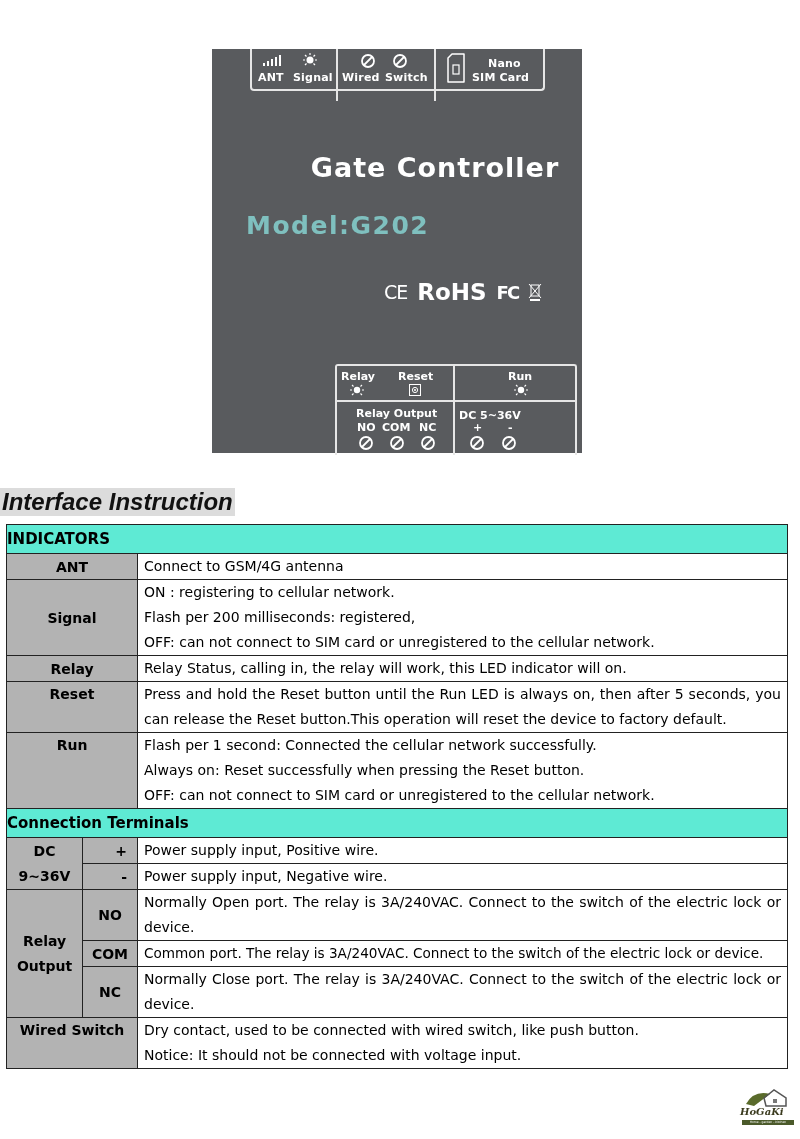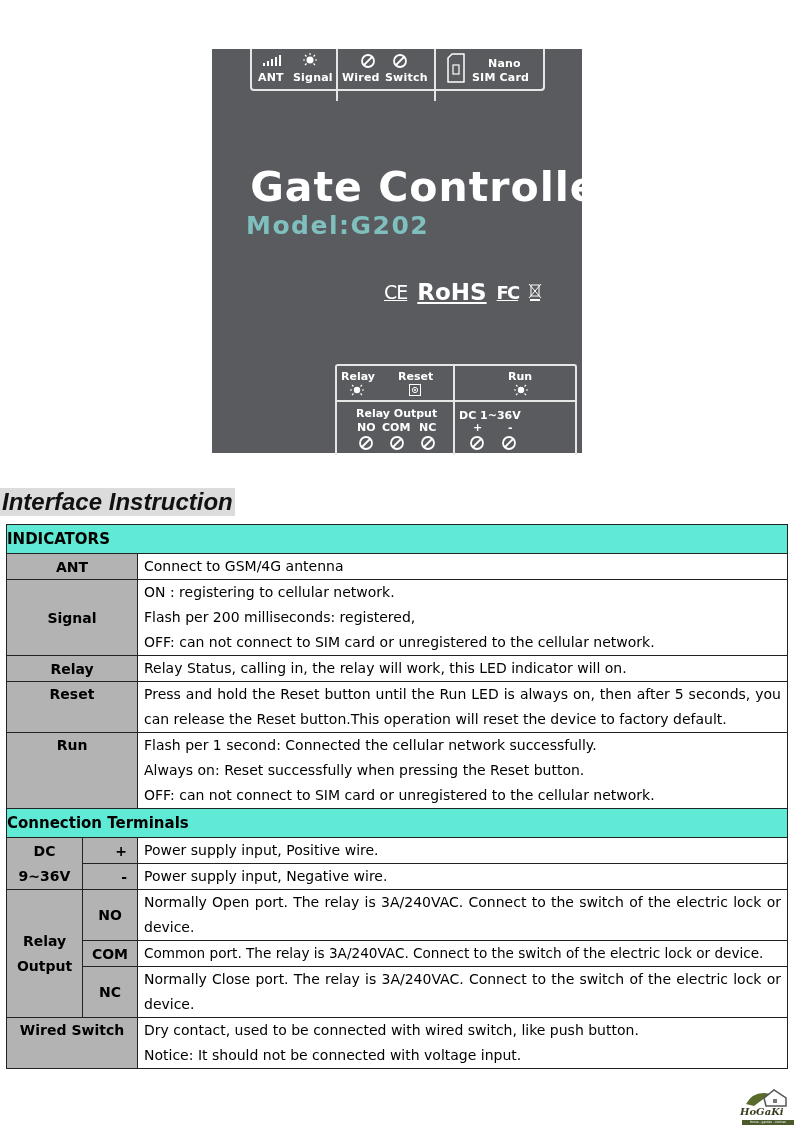--- a/index.html
+++ b/index.html
@@ -18,29 +18,29 @@
     display: flex;
   }
   .tp-cell { position: relative; height: 52px; color: #fff; font-weight: bold; font-size: 11px; letter-spacing: 0.2px; }
   .tp-cell + .tp-cell { border-left: 2px solid #e6e6e6; }
   .tp-ant { width: 84px; }
   .tp-wired { width: 96px; }
   .tp-sim { width: 107px; }
   .lbl { position: absolute; white-space: nowrap; line-height: 12px; }
   .ico { position: absolute; }
   .title {
-    position: absolute; left: 0; width: 446px; top: 114px; text-align: center;
-    color: #ffffff; font-weight: bold; font-size: 41px; letter-spacing: 1px;
+    position: absolute; left: 0; width: 446px; top: 103px; text-align: center;
+    color: #ffffff; font-weight: bold; font-size: 27px; letter-spacing: 1px;
     font-family: "DejaVu Sans", sans-serif;
   }
   .model {
     position: absolute; left: 34px; top: 162px; color: #7fc0bf; font-weight: bold;
     font-size: 25px; letter-spacing: 1.5px;
   }
-  .certs { position: absolute; top: 230px; left: 172px; color: #fff; font-weight: bold; display: flex; align-items: center; gap: 10px; text-decoration: underline; }
+  .certs { position: absolute; top: 230px; left: 172px; color: #fff; font-weight: bold; display: flex; align-items: center; gap: 10px; }
   .cert-ce { font-size: 19px; letter-spacing: -1px; font-weight: normal; }
   .cert-rohs { font-size: 23px; }
   .cert-fc { font-size: 18px; letter-spacing: -2px; }
   .bottom-panel {
     position: absolute; left: 123px; top: 315px; width: 238px; height: 89px;
     border: 2px solid #e6e6e6; border-bottom: none; border-radius: 3px 3px 0 0;
   }
   .bp-vline { position: absolute; left: 116px; top: 0; bottom: 0; width: 2px; background: #e6e6e6; }
   .bp-hline { position: absolute; left: 0; right: 0; top: 34px; height: 2px; background: #e6e6e6; }
   .bp-text { position: absolute; color: #fff; font-weight: bold; font-size: 11px; white-space: nowrap; line-height: 12px; }
@@ -193,21 +193,21 @@
       </svg>
     <svg class="ico" style="left:52px;top:69px" width="16" height="16">
         <circle cx="8" cy="8" r="6" fill="none" stroke="#fff" stroke-width="1.8"></circle>
         <line x1="4" y1="12" x2="12" y2="4" stroke="#fff" stroke-width="1.8"></line>
       </svg>
     <svg class="ico" style="left:83px;top:69px" width="16" height="16">
         <circle cx="8" cy="8" r="6" fill="none" stroke="#fff" stroke-width="1.8"></circle>
         <line x1="4" y1="12" x2="12" y2="4" stroke="#fff" stroke-width="1.8"></line>
       </svg>
 
-    <span class="bp-text" style="left:122px;top:44px">DC 1~36V</span>
+    <span class="bp-text" style="left:122px;top:44px">DC 5~36V</span>
     <span class="bp-text" style="left:136px;top:56px">+</span>
     <span class="bp-text" style="left:171px;top:56px">-</span>
     <svg class="ico" style="left:132px;top:69px" width="16" height="16">
         <circle cx="8" cy="8" r="6" fill="none" stroke="#fff" stroke-width="1.8"></circle>
         <line x1="4" y1="12" x2="12" y2="4" stroke="#fff" stroke-width="1.8"></line>
       </svg>
     <svg class="ico" style="left:164px;top:69px" width="16" height="16">
         <circle cx="8" cy="8" r="6" fill="none" stroke="#fff" stroke-width="1.8"></circle>
         <line x1="4" y1="12" x2="12" y2="4" stroke="#fff" stroke-width="1.8"></line>
       </svg>

